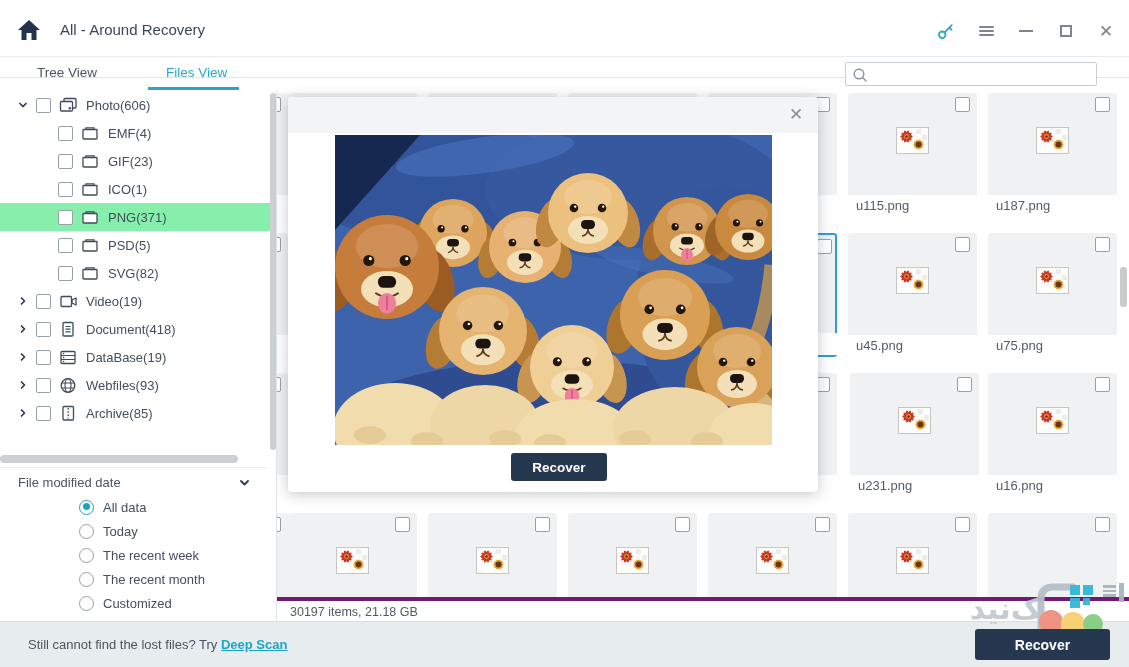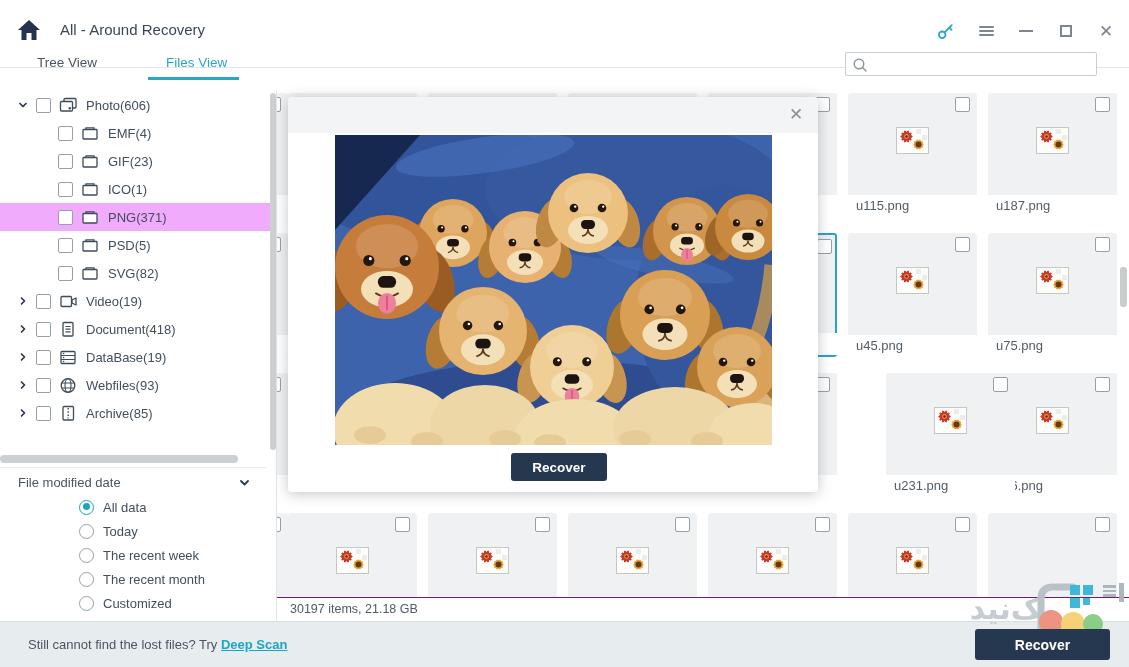--- a/index.html
+++ b/index.html
@@ -15,37 +15,37 @@
   .tb-ic { position:absolute; top:22px; width:20px; height:18px; display:flex;
     align-items:center; justify-content:center; cursor:pointer; color:#7d8690; }
   .tb-ic svg { display:block; }
   .ic-key{ left:936px; } .ic-menu{ left:976px; } .ic-min{ left:1016px; }
   .ic-max{ left:1056px; } .ic-close{ left:1096px; font-size:17px; }
   .bars span{ display:block; width:15px; height:2px; background:#7d8690; margin:2px 0; border-radius:1px;}
   .minbar{ width:14px; height:2px; background:#7d8690; }
   .maxbox{ width:12px; height:12px; border:2px solid #7d8690; }
 
   
-  .tabbar { position:absolute; left:0; top:48px; width:1129px; height:20px;
+  .tabbar { position:absolute; left:0; top:58px; width:1129px; height:20px;
     background:#fff; border-bottom:1px solid #e2e6e8; }
   .tab { position:absolute; top:7px; font-size:13.5px; color:#4a5560; cursor:pointer; }
   .tab-tree { left:37px; }
   .tab-files { left:166px; color:#2aa7c8; }
   .tab-underline { position:absolute; left:148px; top:29px; width:91px; height:3px; background:#2aa7c8; }
   .searchbox { position:absolute; left:845px; top:4px; width:252px; height:24px;
     border:1px solid #c9ced2; border-radius:2px; background:#fff; }
   .searchbox svg { position:absolute; left:6px; top:4px; }
   .searchbox input { position:absolute; left:26px; top:1px; width:220px; height:20px;
     border:none; outline:none; font-size:12px; color:#444; background:transparent; }
 
   
   .sidebar { position:absolute; left:0; top:91px; width:277px; height:530px;
     background:#fff; border-right:1px solid #e2e5e7; }
   .tree-row { position:relative; height:28px; display:flex; align-items:center; cursor:pointer; }
-  .tree-row.hl { background:#f0abfc; width:270px; }
+  .tree-row.hl { background:#86efac; width:270px; }
   .chev { width:12px; height:12px; margin-left:17px; flex:0 0 12px; }
   .chev.empty { visibility:hidden; }
   .cb { width:15px; height:15px; border:1px solid #97a0a7; border-radius:2px;
     background:#fff; flex:0 0 15px; cursor:pointer; }
   .tree-row .cb { margin-left:7px; }
   .tree-row.child .chev { margin-left:17px; visibility:hidden; }
   .tree-row.child .cb { margin-left:29px; }
   .t-ic { margin-left:8px; flex:0 0 19px; height:17px; }
   .t-label { margin-left:8px; font-size:13px; color:#424f5c; white-space:nowrap; }
   .vscroll-side { position:absolute; left:270px; top:2px; width:6px; height:357px;
@@ -73,21 +73,21 @@
   .cell .cb { position:absolute; left:107px; top:4px; }
   .cell .flower { position:absolute; left:48px; top:34px; }
   .cell .namebar { position:absolute; left:0; bottom:0; width:129px; height:22px;
     background:#fff; border-radius:0 0 3px 3px; }
   .cell .namebar span { display:block; margin:3px 0 0 8px; font-size:13px; color:#535d66; }
   .vscroll-grid { position:absolute; left:843px; top:176px; width:7px; height:40px;
     background:#c9cccd; border-radius:3px; cursor:pointer; }
 
   
   .statusbar { position:absolute; left:277px; top:597px; width:852px; height:24px;
-    background:#fff; border-top:1px solid #701a75; }
+    background:#fff; border-top:4px solid #701a75; }
   .statusbar span { display:block; margin:4px 0 0 13px; font-size:12.5px; color:#4f5a64; }
 
   
   .footer { position:absolute; left:0; top:621px; width:1129px; height:46px;
     background:#e7ecef; border-top:1px solid #d9dee1; }
   .hint { position:absolute; left:28px; top:15px; font-size:13px; color:#4a5560; }
   .hint a { color:#1ba6c9; font-weight:bold; text-decoration:underline; cursor:pointer; }
   .btn-recover-main { position:absolute; left:975px; top:7px; width:135px; height:31px;
     background:#263850; color:#fff; border:none; border-radius:3px; font-size:14px;
     font-weight:bold; font-family:"Liberation Sans",sans-serif; cursor:pointer; z-index:31; }
@@ -509,21 +509,21 @@
           <ellipse cx="22.5" cy="17.5" rx="5" ry="1.8" fill="#efa23b" transform="rotate(216 22.5 17.5)"></ellipse>
           <ellipse cx="22.5" cy="17.5" rx="5" ry="1.8" fill="#efa23b" transform="rotate(252 22.5 17.5)"></ellipse>
           <ellipse cx="22.5" cy="17.5" rx="5" ry="1.8" fill="#efa23b" transform="rotate(288 22.5 17.5)"></ellipse>
           <ellipse cx="22.5" cy="17.5" rx="5" ry="1.8" fill="#efa23b" transform="rotate(324 22.5 17.5)"></ellipse>
           <circle cx="22.5" cy="17.5" r="3" fill="#5f3a16"></circle>
         </svg>
         <div class="namebar">
           <span>u16.png</span>
         </div>
       </div>
-      <div class="cell" style="left: 578px; top: 282px; margin-left: 31px;">
+      <div class="cell" style="left: 542px; top: 282px; margin-left: 31px;">
         <span class="cb"></span>
         <svg class="flower" width="33" height="27" viewBox="0 0 33 27">
           <rect x="0.5" y="0.5" width="32" height="26" fill="#fdfdfc" stroke="#c6c6c4"></rect>
           <rect x="20" y="2" width="5" height="5" fill="#ececea"></rect>
           <rect x="26" y="8" width="5" height="5" fill="#ececea"></rect>
           <ellipse cx="10.5" cy="9.5" rx="6" ry="1.7" fill="#c8392c" transform="rotate(0 10.5 9.5)"></ellipse>
           <ellipse cx="10.5" cy="9.5" rx="6" ry="1.7" fill="#c8392c" transform="rotate(36 10.5 9.5)"></ellipse>
           <ellipse cx="10.5" cy="9.5" rx="6" ry="1.7" fill="#c8392c" transform="rotate(72 10.5 9.5)"></ellipse>
           <ellipse cx="10.5" cy="9.5" rx="6" ry="1.7" fill="#c8392c" transform="rotate(108 10.5 9.5)"></ellipse>
           <ellipse cx="10.5" cy="9.5" rx="6" ry="1.7" fill="#c8392c" transform="rotate(144 10.5 9.5)"></ellipse>

